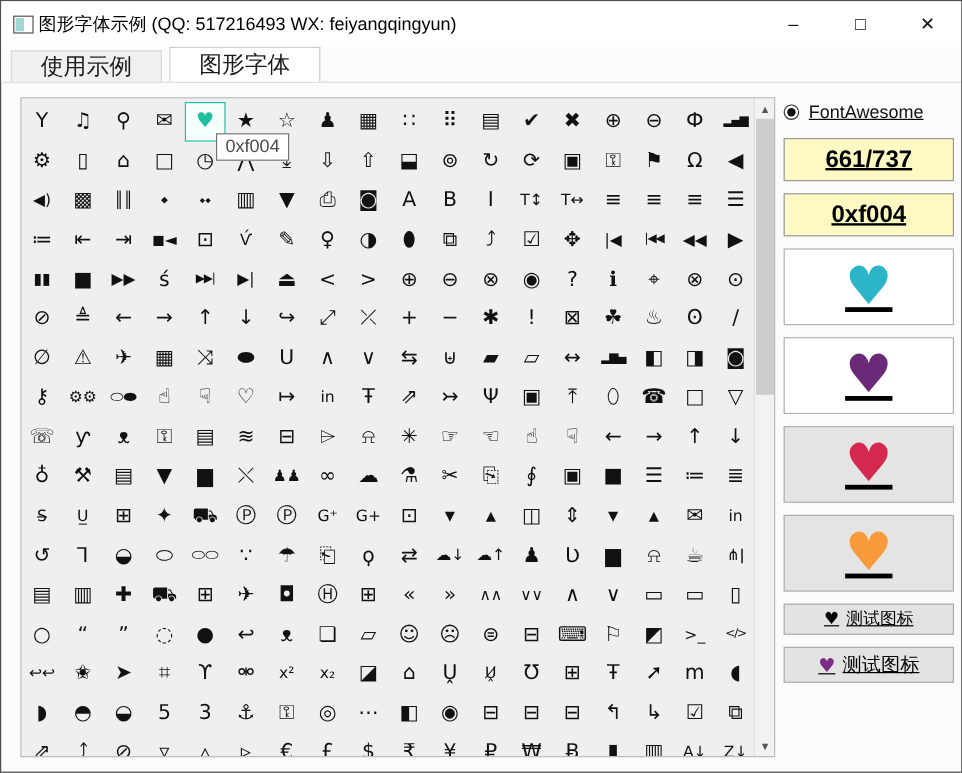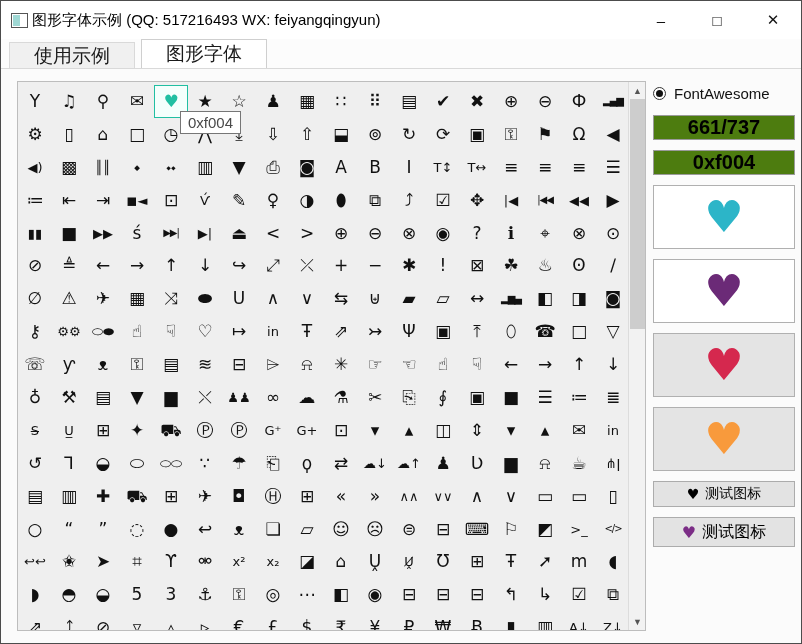--- a/index.html
+++ b/index.html
@@ -29,26 +29,26 @@
   .cell.selected { border:1px solid #21bfa2; background:#f4fffc; }
   .tooltip { position:absolute; left:162px; top:29px; background:#ffffff; border:1px solid #767676; padding:2px 7px; font-size:15px; color:#4a4a4a; z-index:5; font-family:"Liberation Sans", sans-serif; }
 
   
   .scrollbar { position:absolute; right:0; top:0; width:17px; height:100%; background:#f2f2f2; border-left:1px solid #dcdcdc; }
   .scroll-btn { width:17px; height:17px; display:flex; align-items:center; justify-content:center; font-size:9px; color:#555; }
   .scroll-btn.down { position:absolute; bottom:0; }
   .scroll-thumb { position:absolute; left:1px; top:17px; width:15px; height:230px; background:#cdcdcd; }
 
   
-  .panel { position:absolute; left:652px; top:80px; width:142px; height:550px; }
+  .panel { position:absolute; left:652px; top:80px; width:142px; height:550px;text-decoration:underline; }
   .radio-row { display:flex; align-items:center; height:24px; margin-bottom:4px; cursor:default; }
   .radio-circle { width:13px; height:13px; border:1px solid #333; border-radius:50%; margin-right:8px; position:relative; background:#fff; flex:none; }
   .radio-circle.checked::after { content:""; position:absolute; left:2px; top:2px; width:7px; height:7px; border-radius:50%; background:#111; }
   .radio-label { font-size:15px; color:#111; }
-  .valuebox { width:142px; height:25px; border:1px solid #9a9a9a; background:#4d7c0f; display:flex; align-items:center; justify-content:center; font-size:20px; font-weight:bold; color:#000; margin-top:10px; }
+  .valuebox { width:142px; height:36px; border:1px solid #9a9a9a; background:#fef9c3; display:flex; align-items:center; justify-content:center; font-size:20px; font-weight:bold; color:#000; margin-top:10px; }
   .heartbox { width:142px; height:64px; border:1px solid #b0b0b0; display:flex; align-items:center; justify-content:center; margin-top:10px; }
   .heartbox .heart { font-family:"DejaVu Sans", sans-serif; font-size:44px; line-height:1; }
   .test-btn { width:142px; border:1px solid #acacac; background:#e3e3e3; display:flex; align-items:center; justify-content:center; margin-top:10px; cursor:default; }
   .test-btn .h { font-family:"DejaVu Sans", sans-serif; margin-right:6px; }
 </style>
 </head>
 <body>
 
 <div class="window">
 

